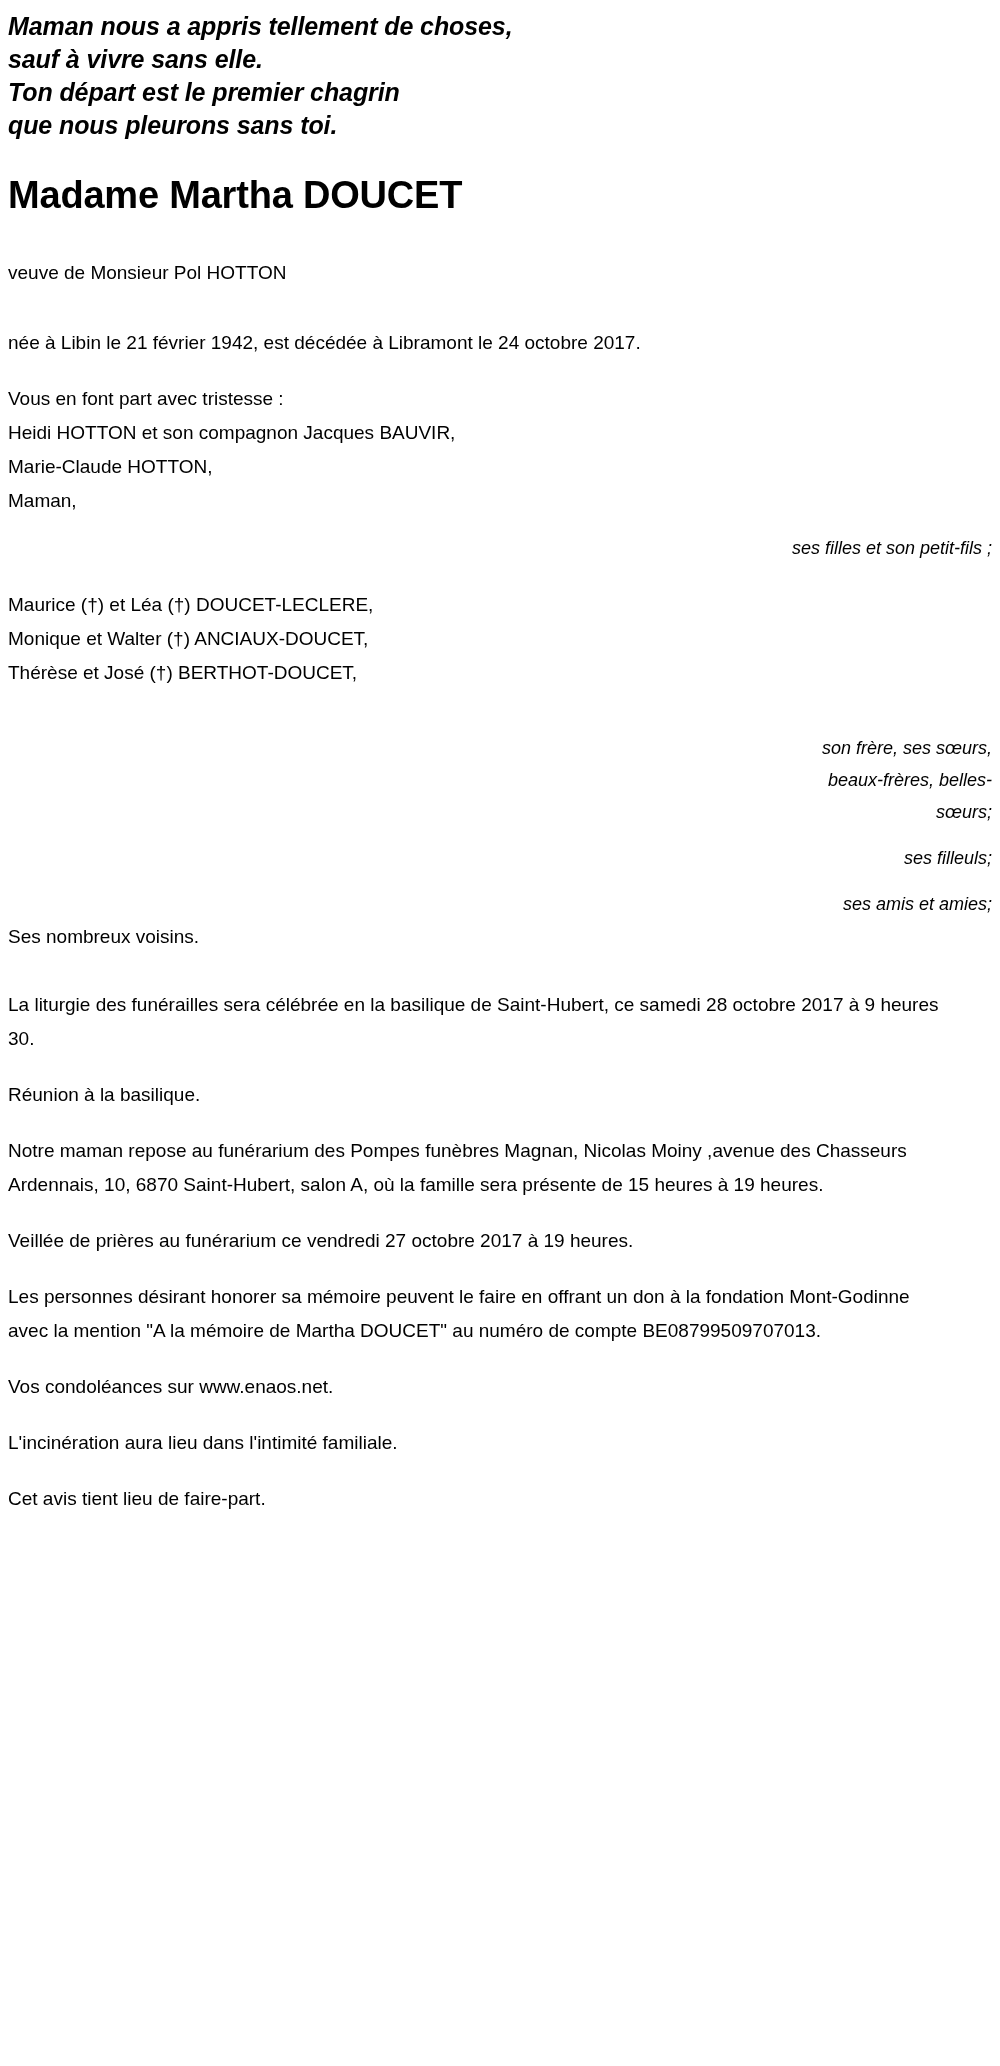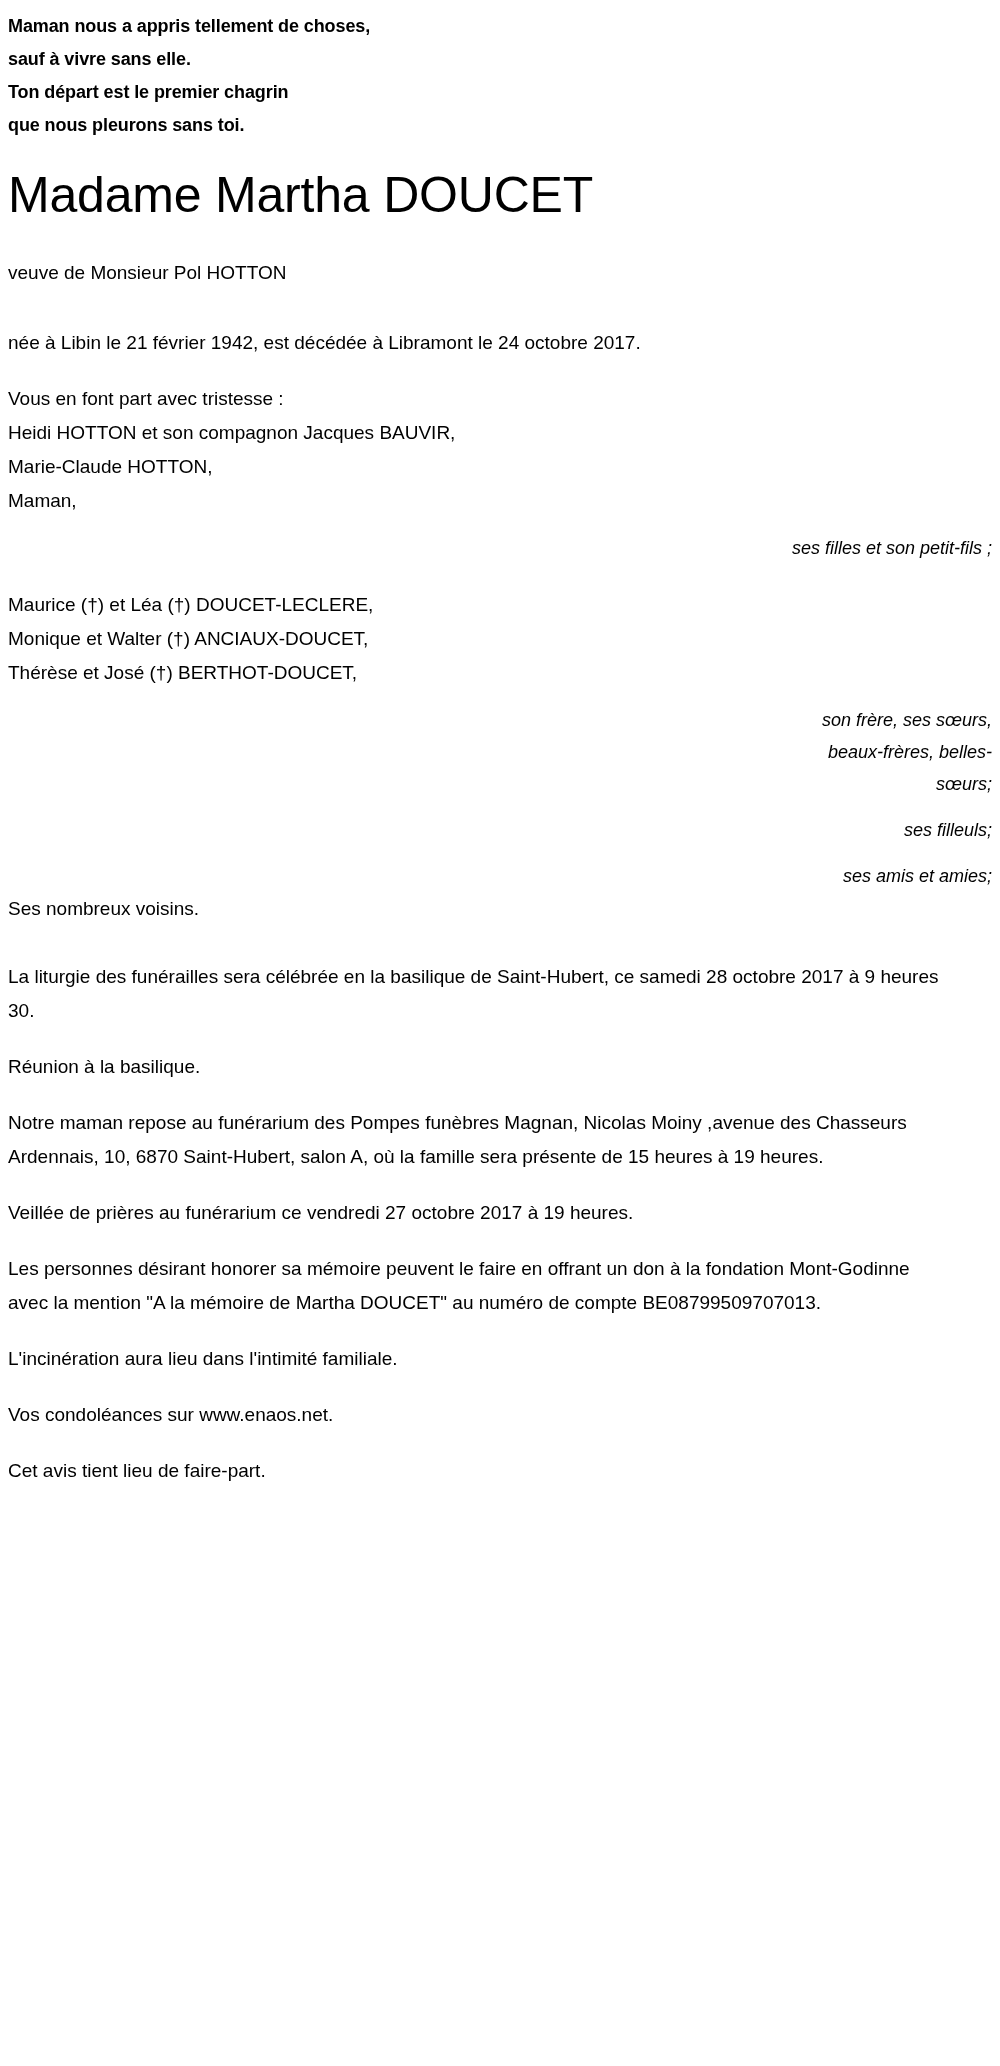--- a/index.html
+++ b/index.html
@@ -23,30 +23,31 @@
     padding: 10px 8px 0 8px;
     overflow: hidden;
   }
 
   
   .poem {
     margin: 0 0 30px 0;
   }
   .poem-line {
     font-weight: bold;
-    font-size: 18px;
+    font-size: 25px;
     line-height: 33px;
     letter-spacing: -0.1px;
     white-space: pre;
+    font-style: italic;
   }
 
   
   .deceased-name {
-    font-weight: normal;
-    font-size: 50px;
+    font-weight: bold;
+    font-size: 38px;
     line-height: 46px;
     margin: 14px 0 38px 0;
     letter-spacing: -0.2px;
     white-space: pre;
   }
 
   
   .body-line {
     font-size: 19px;
     line-height: 34px;
@@ -63,21 +64,21 @@
   
   .relation-note {
     font-style: italic;
     font-size: 18px;
     line-height: 32px;
     text-align: right;
     margin-left: auto;
     white-space: pre-wrap;
   }
   .relation-note.w-narrow { width: 240px; }
-  .relation-note.w-mid    { width: 215px; }
+  .relation-note.w-mid    { width: 215px; margin-top: 28px; }
   .relation-note.w-wide   { width: 430px; }
   .relation-note.w-full   { width: 520px; }
 
   .block { max-width: 960px; }
   .names-list .body-line { white-space: pre; }
 </style>
 </head>
 <body>
 
 <div class="page">
@@ -154,24 +155,24 @@
 
   <div class="para">
     <div class="body-line">Veillée de prières au funérarium ce vendredi 27 octobre 2017 à 19 heures.</div>
   </div>
 
   <div class="para">
     <div class="body-line">Les personnes désirant honorer sa mémoire peuvent le faire en offrant un don à la fondation Mont-Godinne avec la mention "A la mémoire de Martha DOUCET" au numéro de compte BE08799509707013.</div>
   </div>
 
   <div class="para">
-    <div class="body-line">L'incinération aura lieu dans l'intimité familiale.</div>
+    <div class="body-line">Vos condoléances sur www.enaos.net.</div>
   </div>
 
   <div class="para">
-    <div class="body-line">Vos condoléances sur www.enaos.net.</div>
+    <div class="body-line">L'incinération aura lieu dans l'intimité familiale.</div>
   </div>
 
   <div class="para">
     <div class="body-line">Cet avis tient lieu de faire-part.</div>
   </div>
 
 </div>
 
 </body></html>

